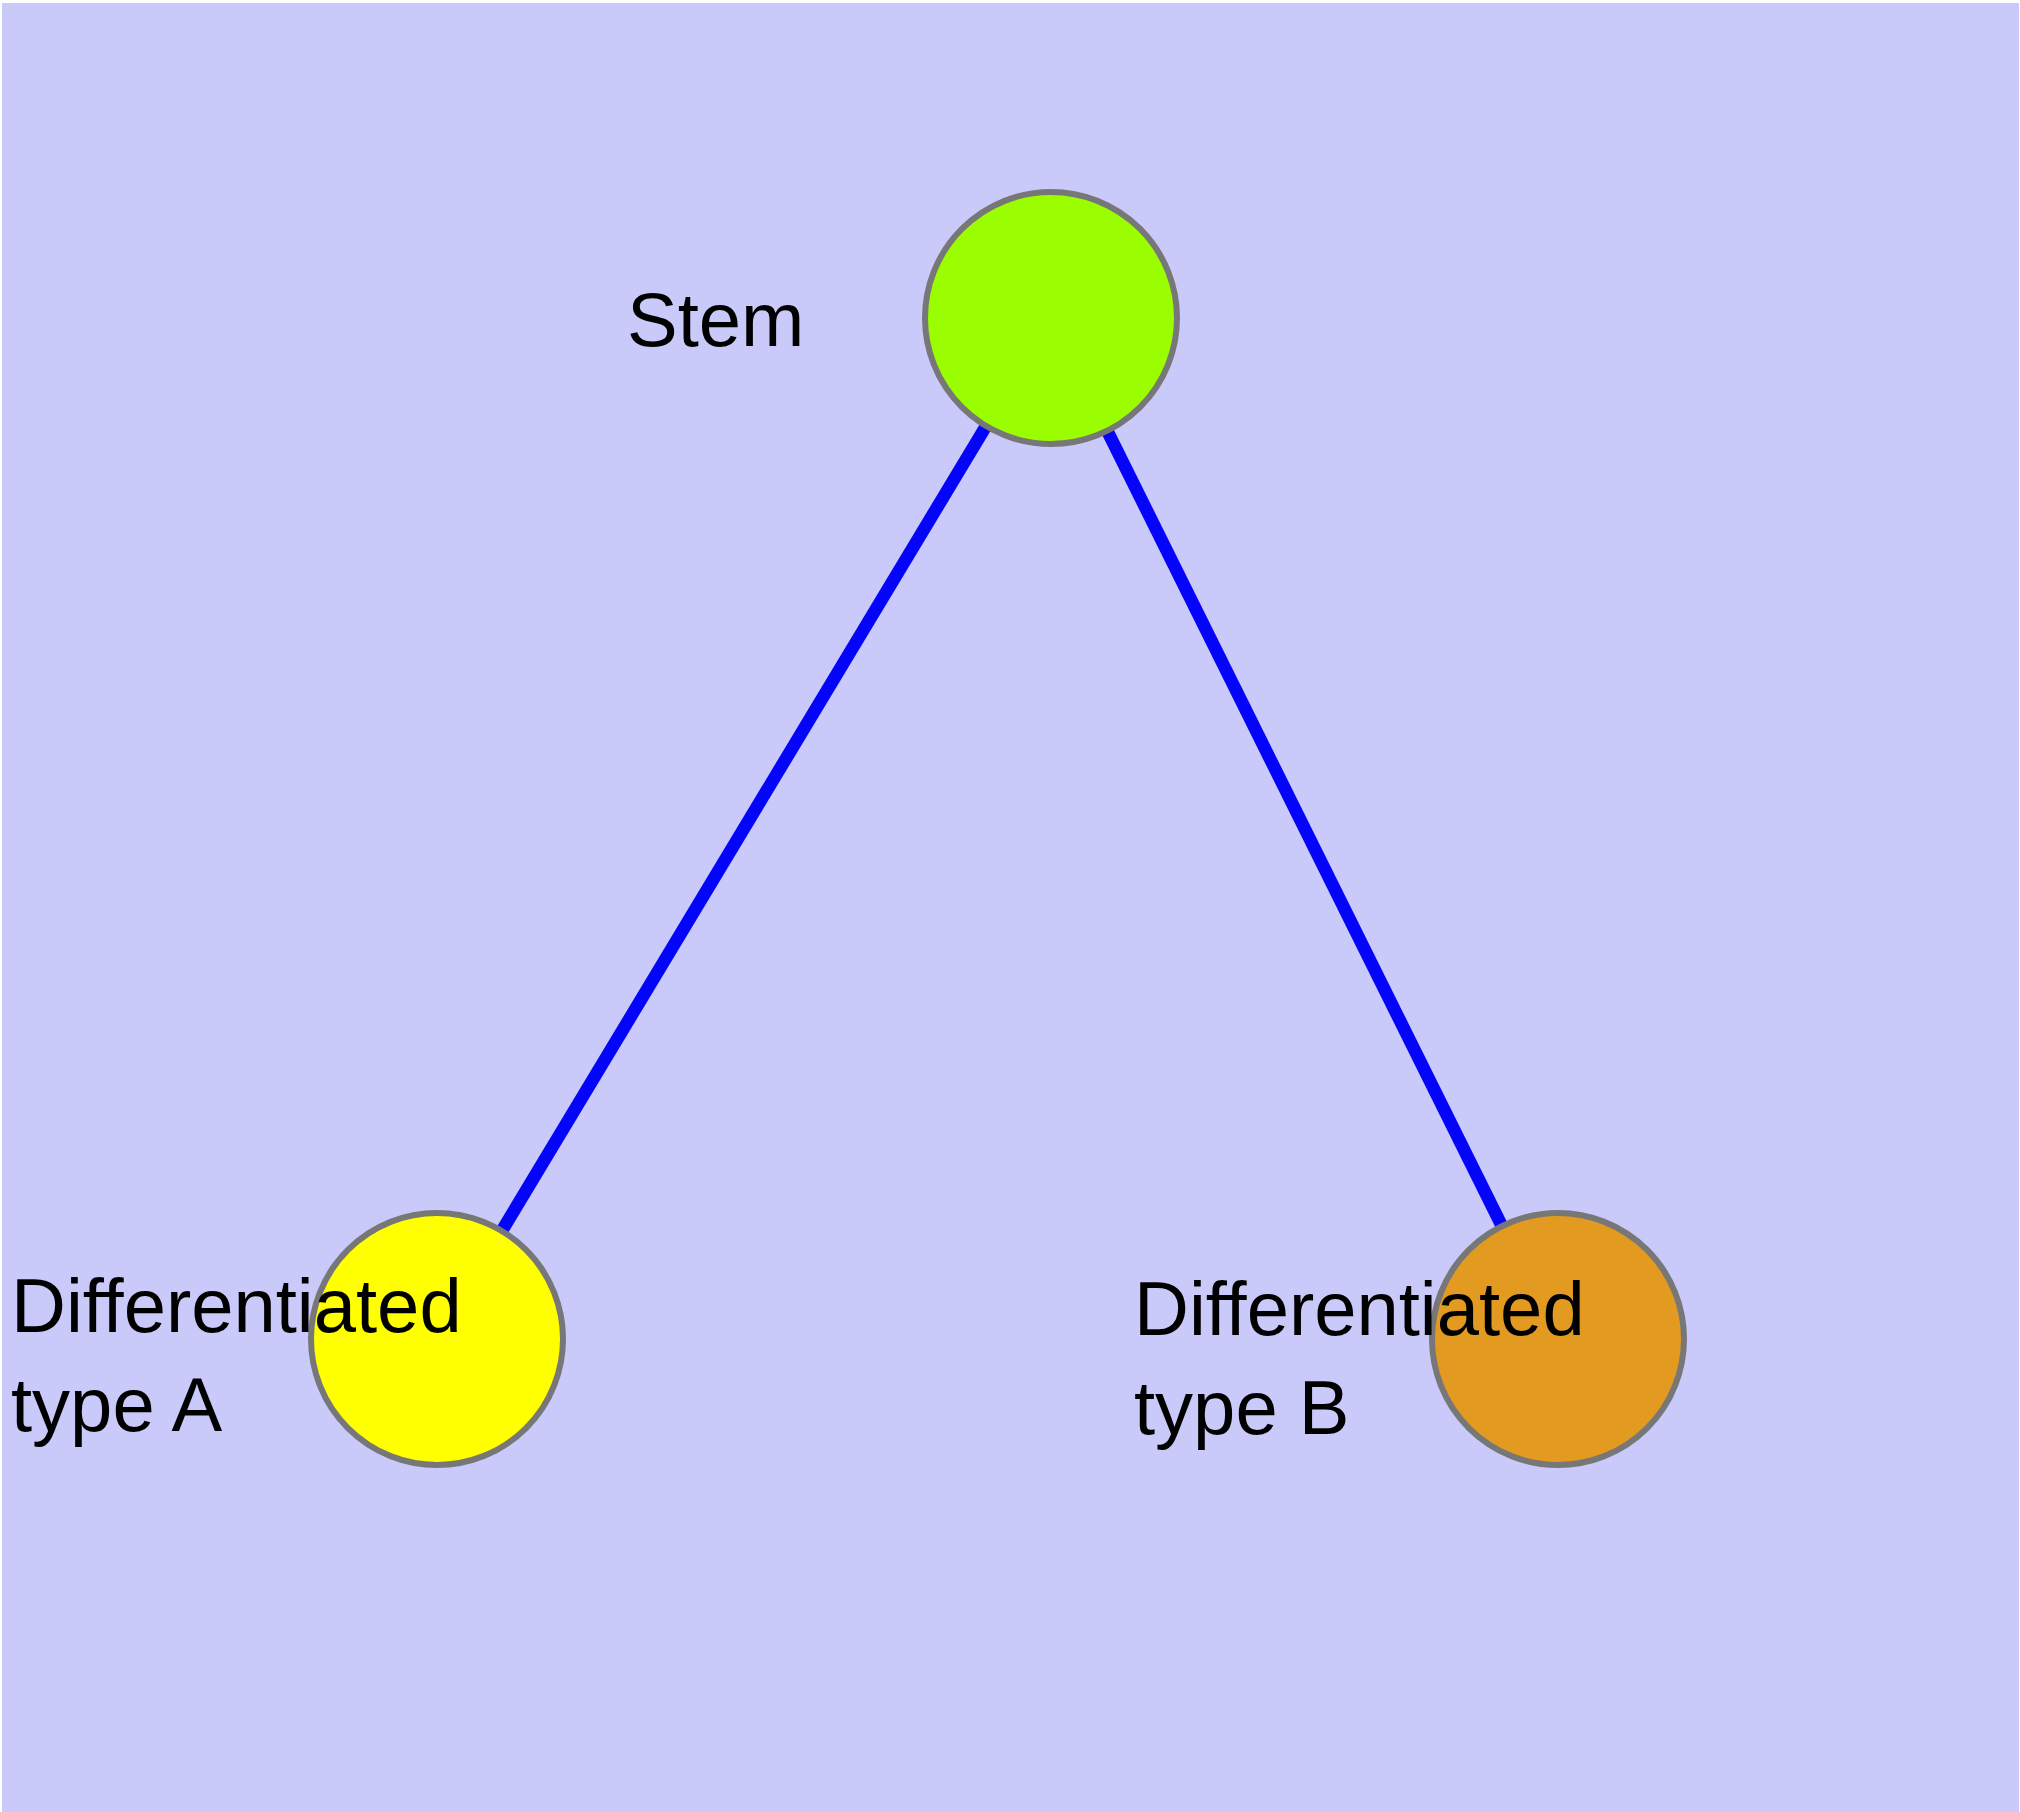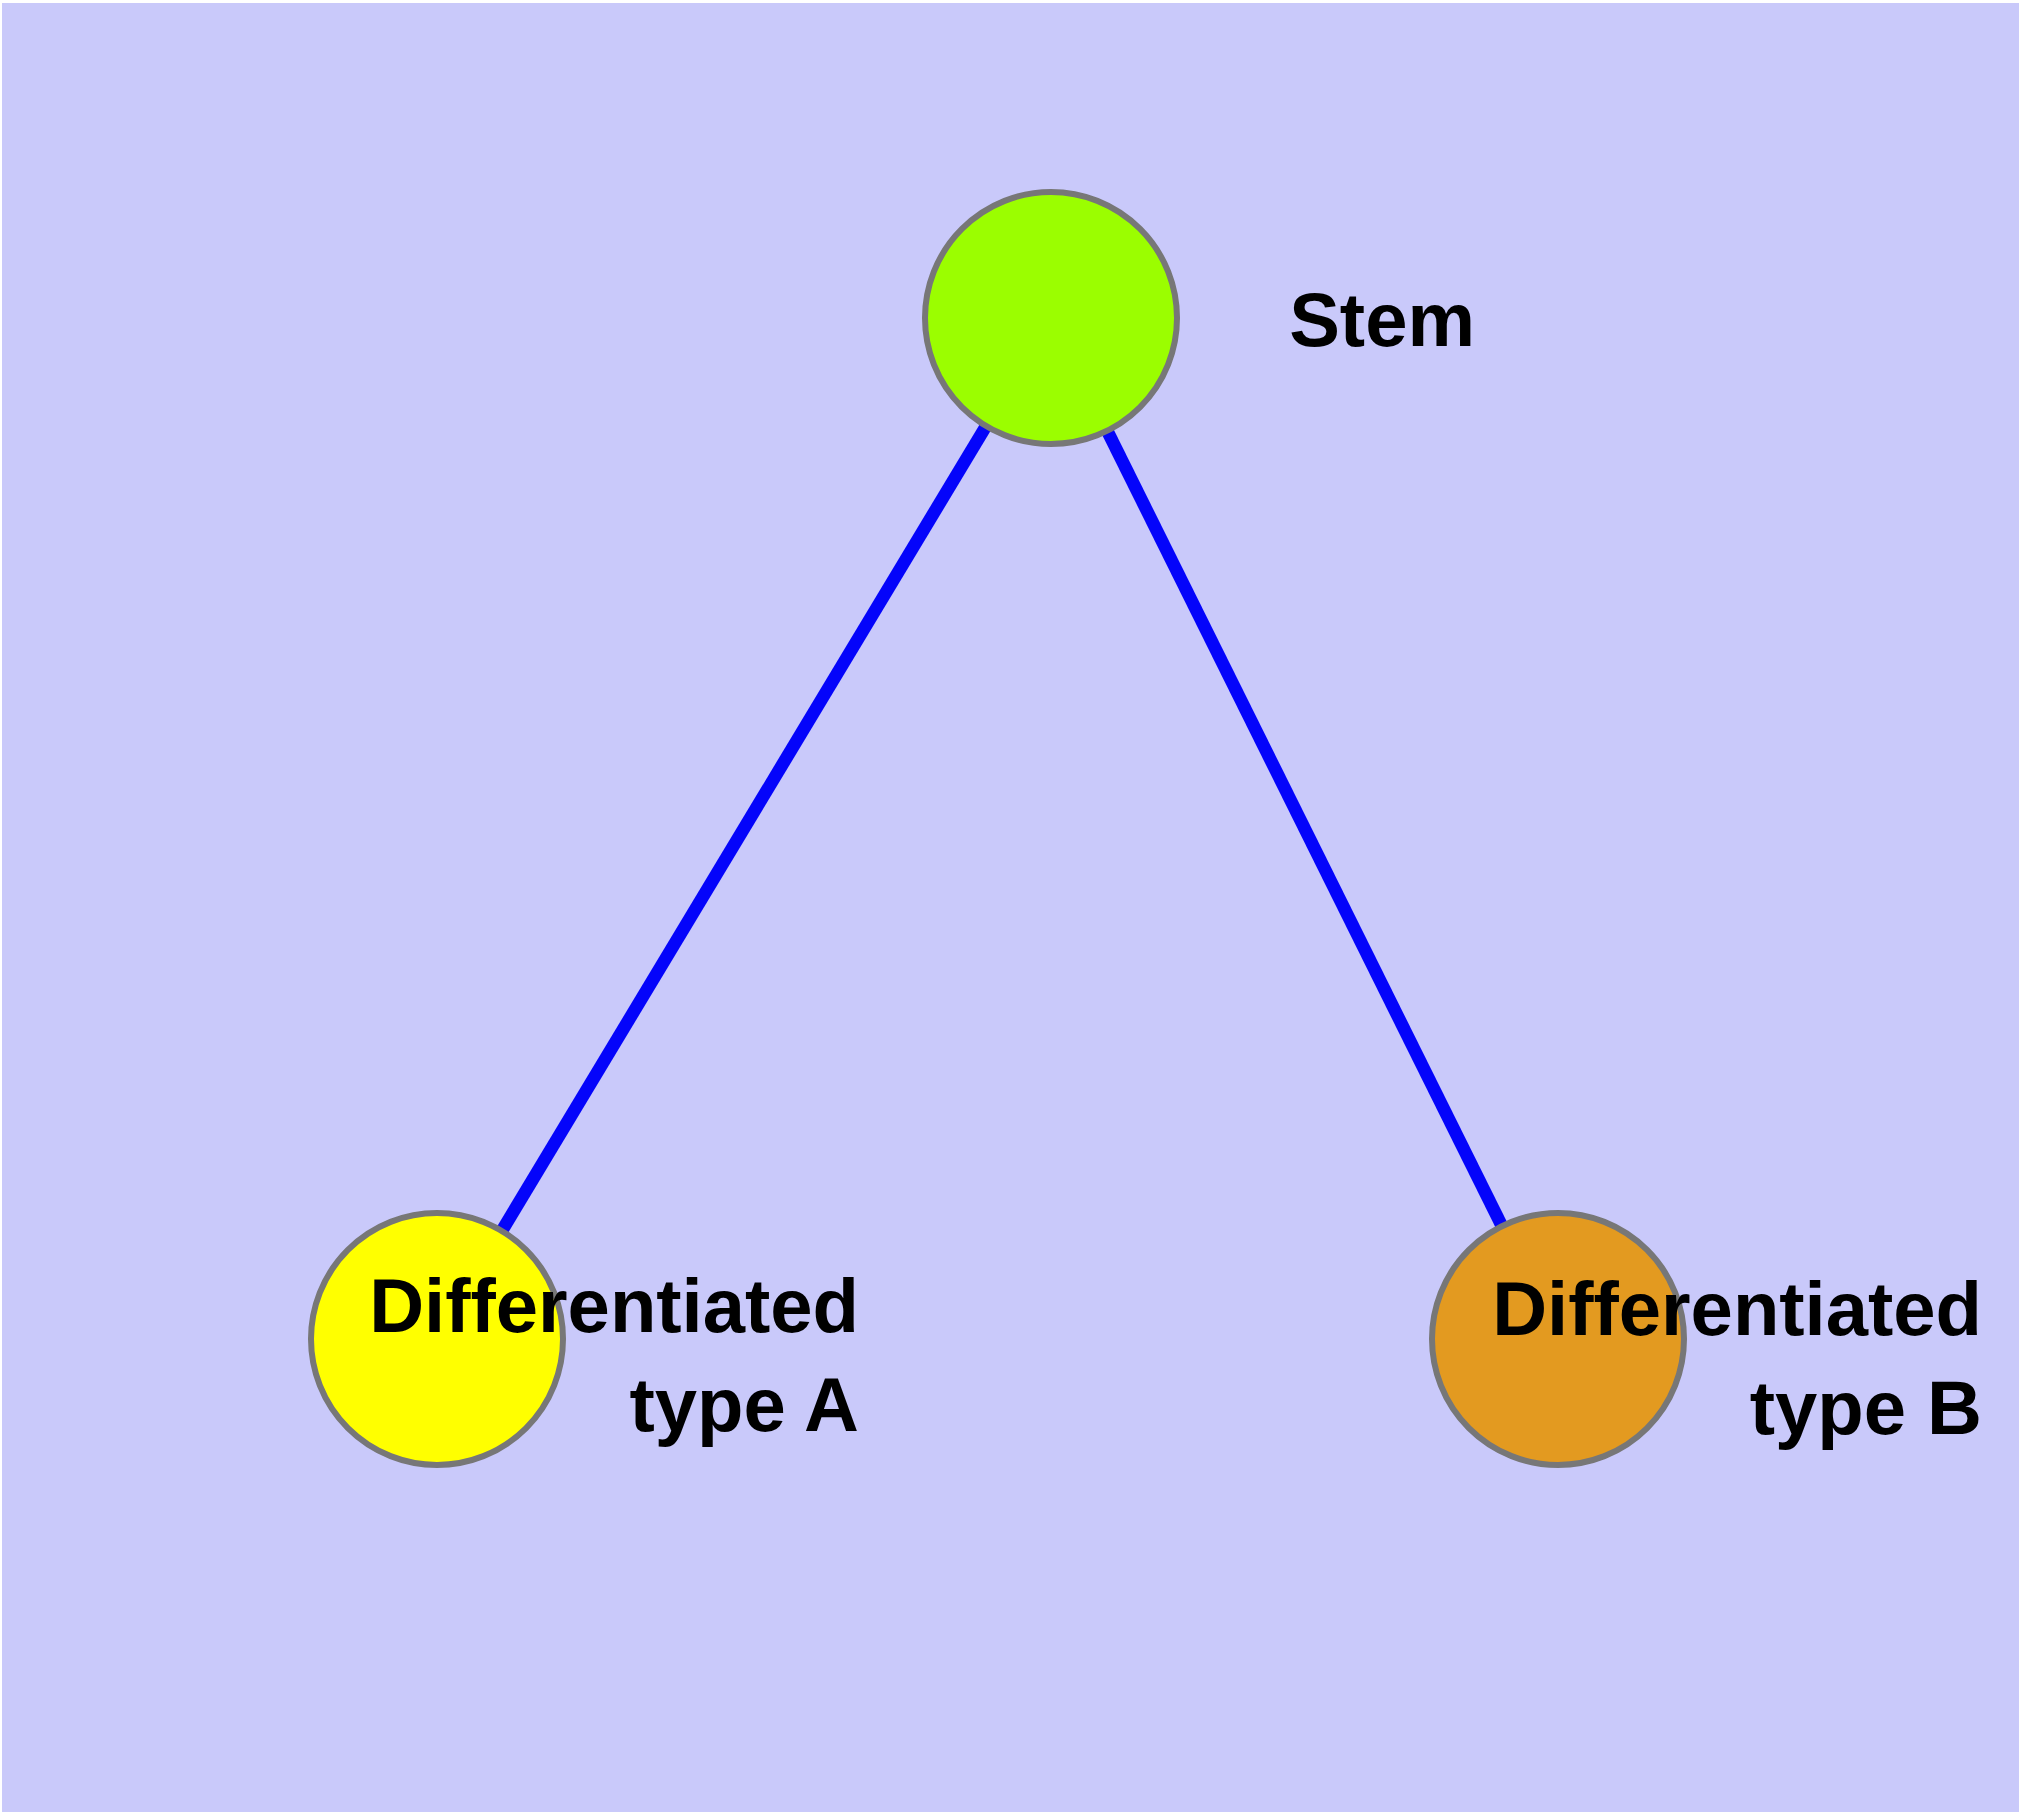--- a/index.html
+++ b/index.html
@@ -37,23 +37,23 @@
     border: 6px solid #777777;
     box-sizing: content-box;
   }
   .node-circle.stem   { left: 922px; top: 189px; }
   .node-circle.type-a { left: 308px;  top: 1210px; }
   .node-circle.type-b { left: 1429px; top: 1210px; }
   .node-label {
     position: absolute;
     width: 848px;
     transform: translate(-50%, -50%);
-    text-align: right;
+    text-align: left;
     font-size: 76px;
-    font-weight: 700;
+    font-weight: 400;
     line-height: 1.3;
     color: #000000;
     white-space: pre-line;
     letter-spacing: 0;
   }
   .node-label.stem   { left: 1051px; top: 320px; }
   .node-label.type-a { left: 435px;  top: 1356px; }
   .node-label.type-b { left: 1558px; top: 1359px; }
 </style>
 </head>

